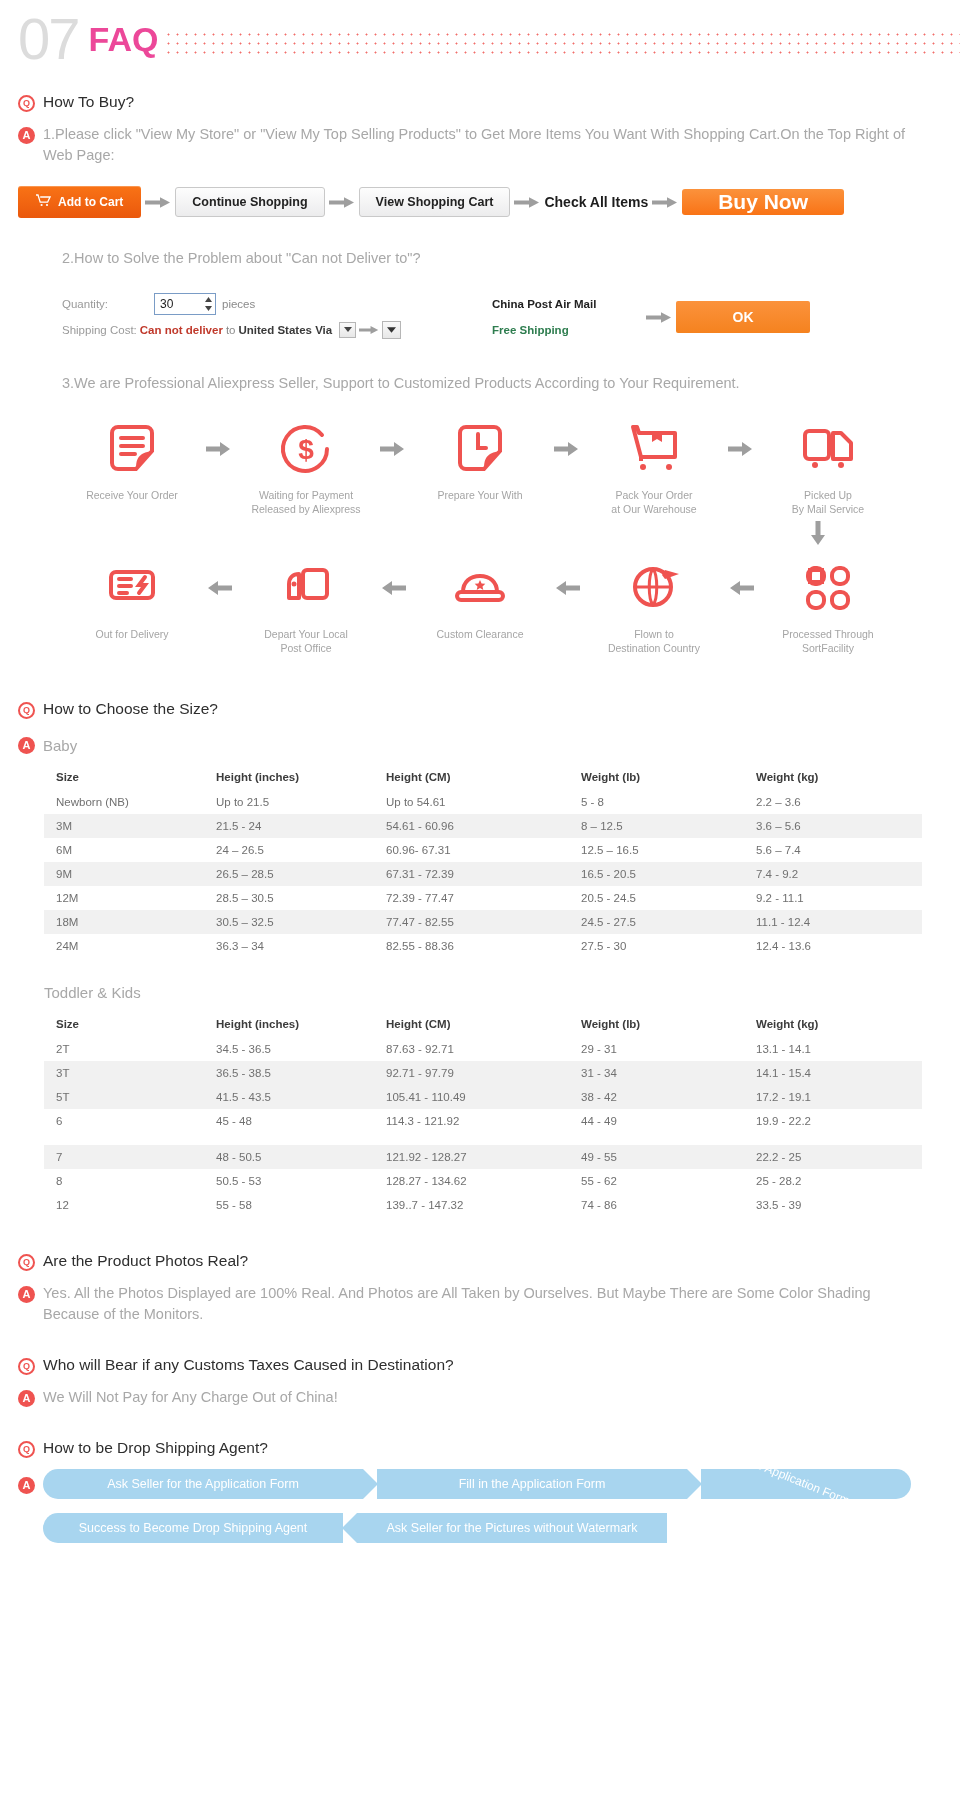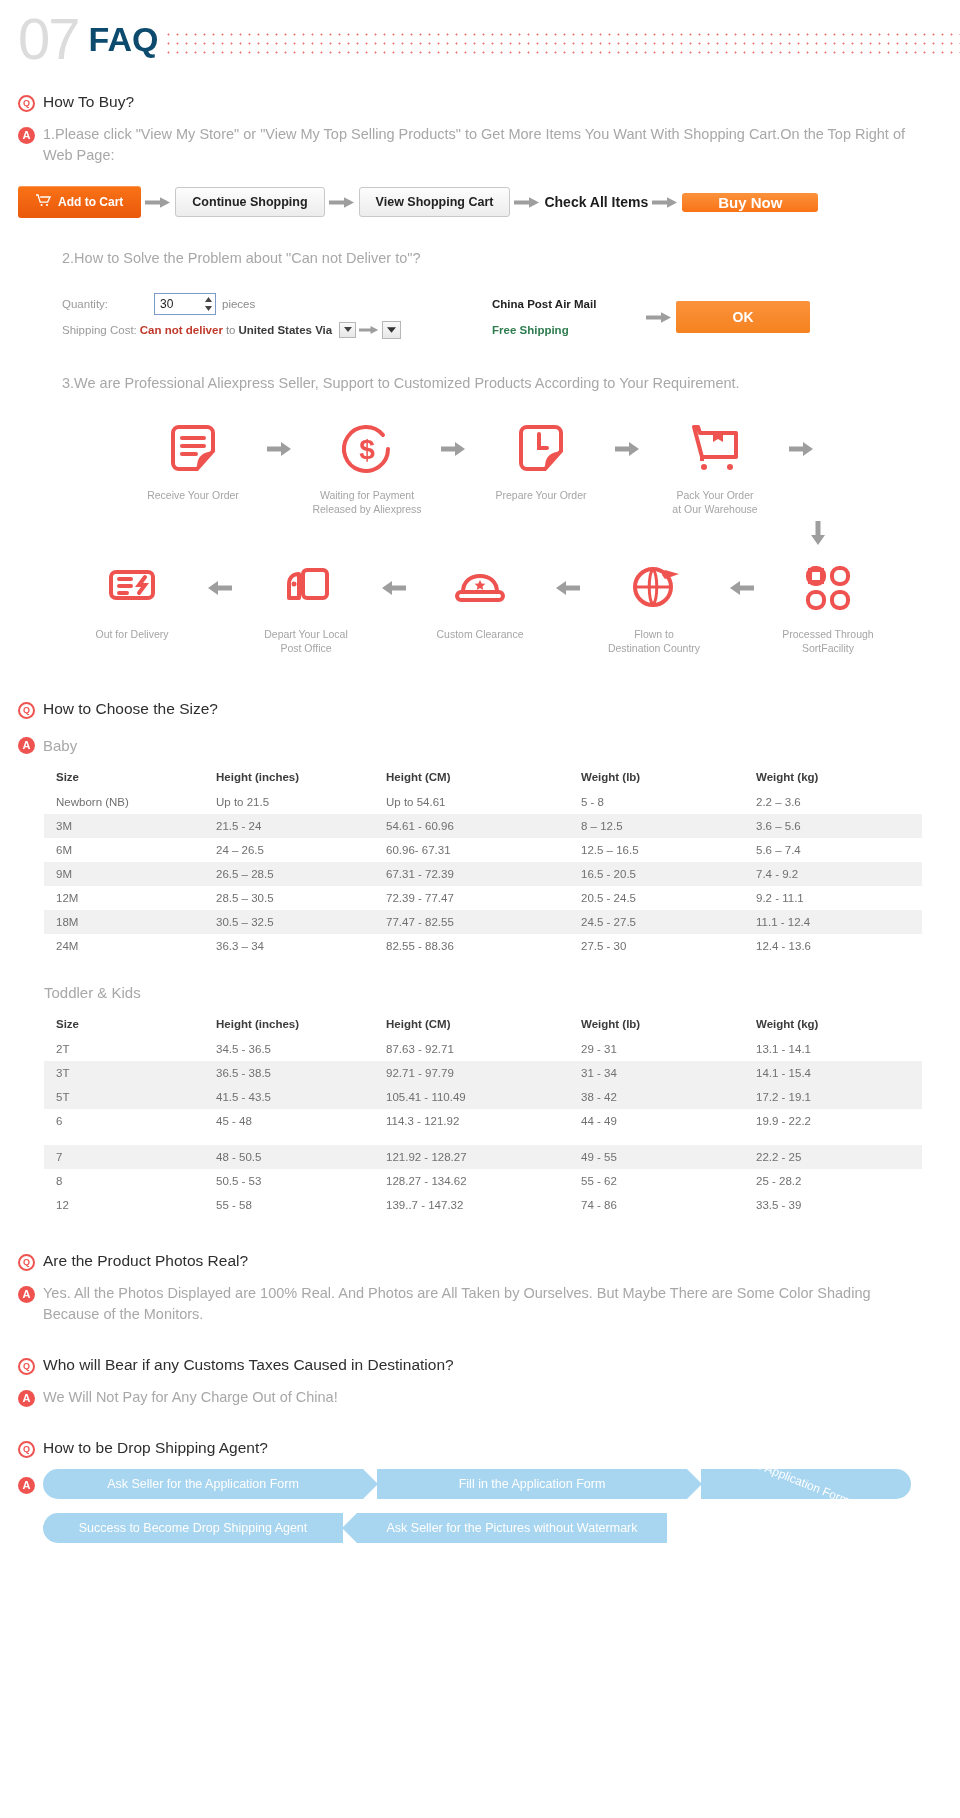--- a/index.html
+++ b/index.html
@@ -23,21 +23,21 @@
     font-size: 58px;
     font-weight: 300;
     color: #dcdcdc;
     letter-spacing: -2px;
     line-height: 1;
     font-family: "Liberation Sans", sans-serif;
   }
   .faq-word {
     font-size: 34px;
     font-weight: bold;
-    color: #0c4a6e;
+    color: #ec4899;
     margin-left: 10px;
     letter-spacing: 0px;
     line-height: 1;
   }
   .dots {
     flex: 1;
     height: 26px;
     margin-left: 6px;
     margin-top: 4px;
     background-image: radial-gradient(#ef5350 0.9px, transparent 1.1px);
@@ -97,21 +97,21 @@
     border-radius: 3px;
     color: #222;
     font-weight: bold;
     font-size: 12.5px;
     padding: 7px 16px;
   }
   .btn-buy {
     background: linear-gradient(#fb923c, #f97316);
     color: #fff;
     font-weight: bold;
-    font-size: 15px;
+    font-size: 21px;
     padding: 1px 36px;
     border-radius: 3px;
   }
   .plain-step { color: #1d1d1d; font-weight: bold; font-size: 14px; }
   .arrow-g {
     width: 34px; display: flex; align-items: center; justify-content: center;
     flex: 0 0 auto;
   }
   .arrow-g svg { display: block; }
 
@@ -366,21 +366,21 @@
       </div>
 
       <div class="proc-item">
         <div class="proc-ico">
           <svg width="56" height="56" viewBox="0 0 56 56">
               <path d="M8 12a6 6 0 0 1 6-6h28a6 6 0 0 1 6 6v18L32 48H14a6 6 0 0 1-6-6z" fill="none" stroke="#ef5350" stroke-width="4"></path>
               <path d="M48 30 32 48c0-10 2-16 16-18z" fill="#ef5350"></path>
               <path d="M26 13v14h8" fill="none" stroke="#ef5350" stroke-width="4" stroke-linecap="round"></path>
             </svg>
         </div>
-        <div class="proc-label" style="white-space:pre-line">Prepare Your Order</div>
+        <div class="proc-label" style="white-space:pre-line">Prepare Your With</div>
       </div>
       <div class="proc-arrow">
         <svg width="26" height="16" viewBox="0 0 26 16">
             <path d="M0 5.5h14V1l10 7-10 7v-4.5H0z" fill="#9e9e9e"></path>
           </svg>
       </div>
 
       <div class="proc-item">
         <div class="proc-ico">
           <svg width="58" height="56" viewBox="0 0 58 56">
@@ -393,20 +393,32 @@
         </div>
         <div class="proc-label" style="white-space:pre-line">Pack Your Order
 at Our Warehouse</div>
       </div>
       <div class="proc-arrow">
         <svg width="26" height="16" viewBox="0 0 26 16">
             <path d="M0 5.5h14V1l10 7-10 7v-4.5H0z" fill="#9e9e9e"></path>
           </svg>
       </div>
 
+      <div class="proc-item">
+        <div class="proc-ico">
+          <svg width="58" height="56" viewBox="0 0 58 56">
+              <rect x="6" y="10" width="24" height="28" rx="4" fill="none" stroke="#ef5350" stroke-width="4"></rect>
+              <path d="M34 12h8l10 10v16H34z" fill="none" stroke="#ef5350" stroke-width="4" stroke-linejoin="round"></path>
+              <circle cx="16" cy="44" r="3" fill="#ef5350"></circle>
+              <circle cx="42" cy="44" r="3" fill="#ef5350"></circle>
+            </svg>
+        </div>
+        <div class="proc-label" style="white-space:pre-line">Picked Up
+By Mail Service</div>
+      </div>
     </div>
     <div class="down-arrow">
       <svg width="16" height="26" viewBox="0 0 16 26">
           <path d="M5.5 0h5v14H15L8 24 1 14h4.5z" fill="#9e9e9e"></path>
         </svg>
     </div>
   </div>
 
   <div class="proc-wrap" style="margin-top:10px">
     <div class="proc-row">

